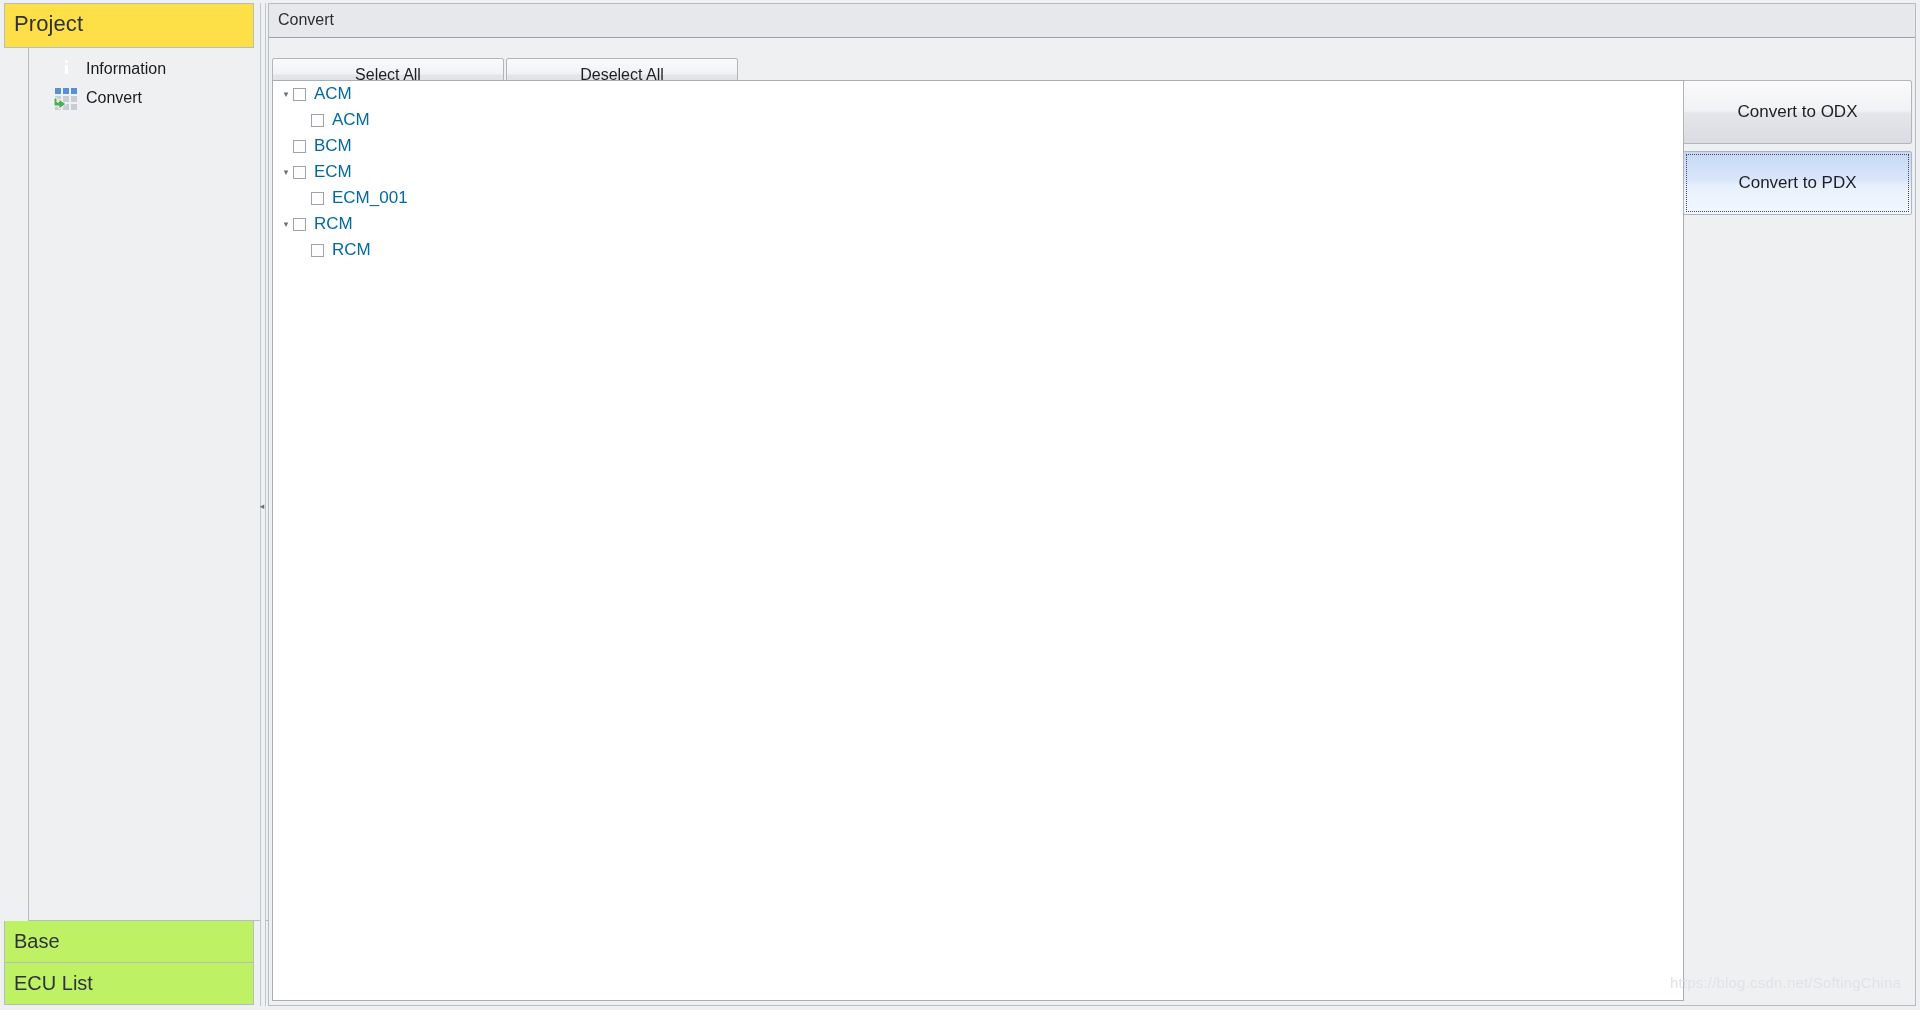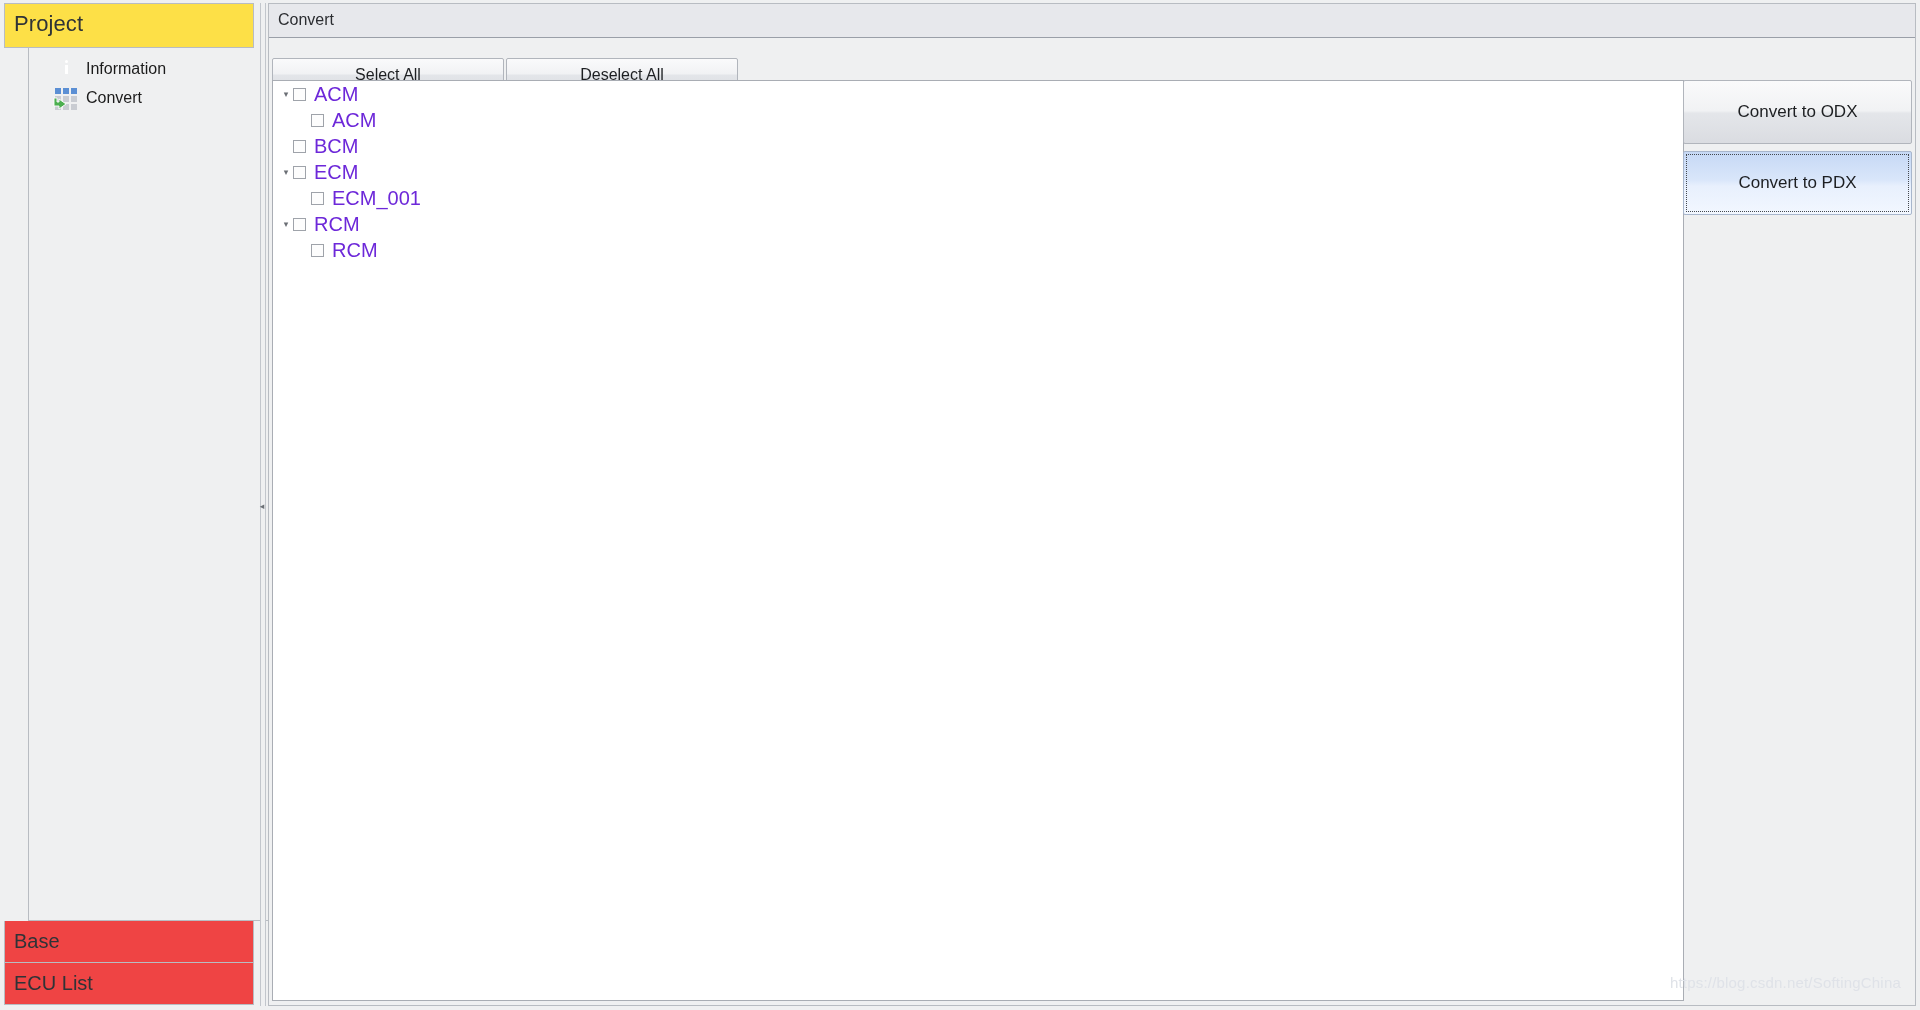--- a/index.html
+++ b/index.html
@@ -107,21 +107,21 @@
   .icon-convert .cell {
     position: absolute;
     width: 6px; height: 6px;
   }
 
   
   .collapsed-panel {
     box-sizing: border-box;
     width: 100%;
     height: 42px;
-    background: #ef4444;
+    background: #bef264;
     border: 1px solid #b8bcc2;
     border-top: none;
     color: #2f3337;
     font-size: 20px;
     padding: 9px 0 0 9px;
     cursor: pointer;
   }
 
   
   #splitter {
@@ -236,22 +236,22 @@
     width: 13px; height: 13px;
     flex: 0 0 13px;
     box-sizing: border-box;
     border: 1px solid #9fa3aa;
     background: #fdfdfd;
     margin-right: 8px;
     cursor: pointer;
   }
 
   .tree-label {
-    font-size: 20px;
-    color: #6d28d9;
+    font-size: 17px;
+    color: #0369a1;
   }
 
   .indent-1 { padding-left: 24px; }
 
   
   #action-panel {
     position: absolute;
     right: 3px;
     top: 76px;
     width: 229px;

